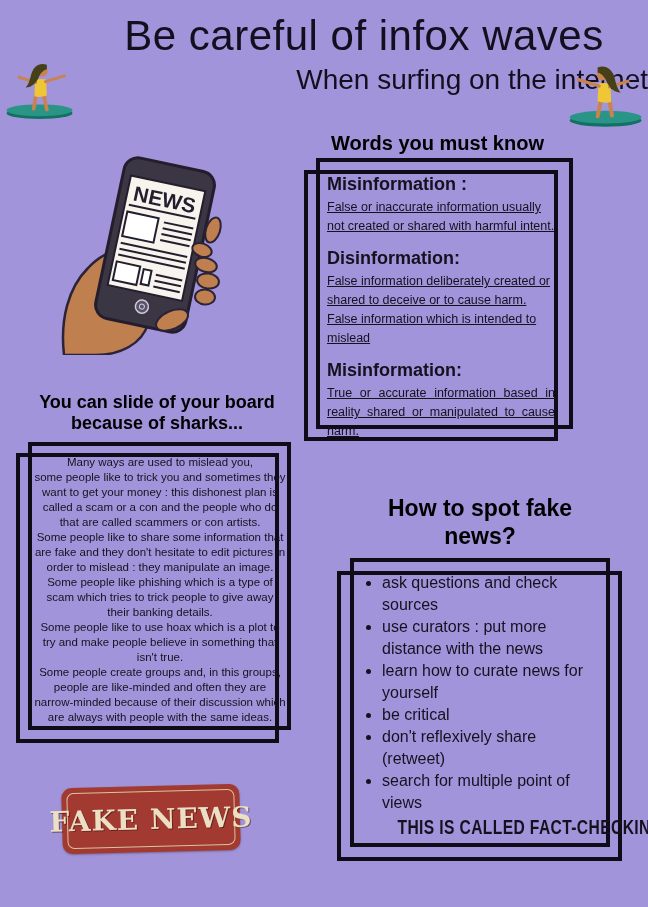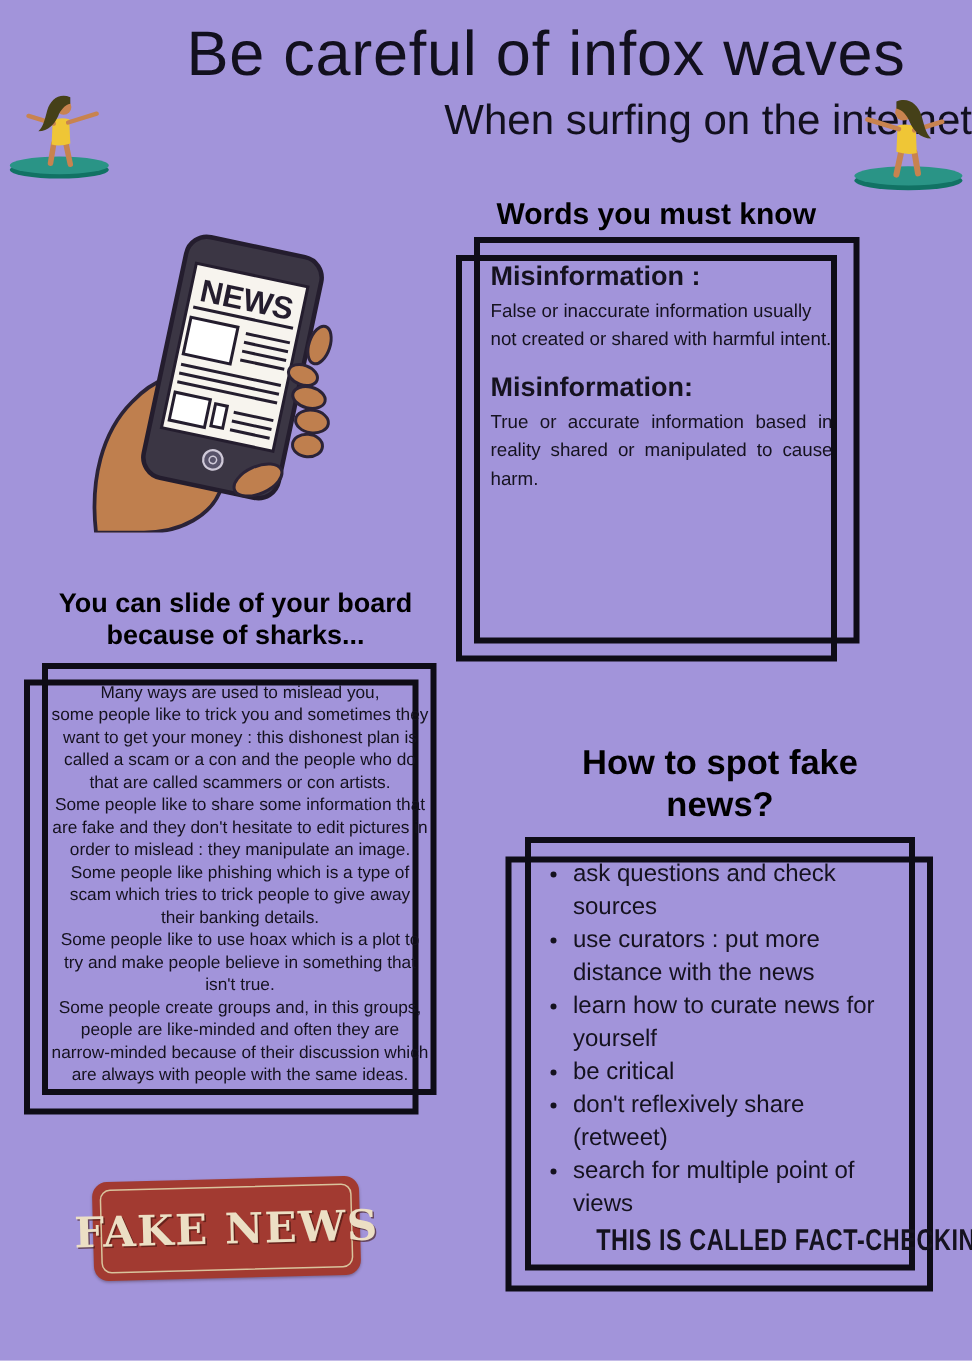--- a/index.html
+++ b/index.html
@@ -32,21 +32,21 @@
   .spot-heading   { left:330px; top:494px; width:300px; font-size:23px; line-height:28px; white-space:pre-line; }
 
   .dbox { position:absolute; }
   .dbox .rect { position:absolute; border:4px solid #0e0c16; box-sizing:border-box; }
 
   .dbox-words { left:300px; top:154px; width:290px; height:300px; }
   .dbox-words .rect-a { left:16px; top:4px;  width:257px; height:271px; }
   .dbox-words .rect-b { left:4px;  top:16px; width:254px; height:271px; }
   .words-content { position:absolute; left:27px; top:20px; width:228px; }
   .def-term { font-size:18px; font-weight:700; margin:0 0 3px 0; }
-  .def-body { font-size:12.5px; line-height:19px; margin:0 0 12px 0; white-space:pre-line; }
+  .def-body { font-size:12.5px; line-height:19px; margin:0 0 12px 0; white-space:pre-line;text-decoration:underline; }
   .def-body.justified { text-align:justify; }
 
   .dbox-sharks { left:10px; top:438px; width:295px; height:312px; }
   .dbox-sharks .rect-a { left:18px; top:4px;  width:263px; height:288px; }
   .dbox-sharks .rect-b { left:6px;  top:15px; width:263px; height:290px; }
   .sharks-body {
     position:absolute; left:24px; top:17px; width:252px;
     font-size:11.5px; line-height:15px; text-align:center; white-space:pre-line;
   }
 
@@ -145,20 +145,25 @@
   <h3 class="section-heading words-heading">Words you must know</h3>
   <div class="dbox dbox-words">
     <div class="rect rect-a"></div>
     <div class="rect rect-b"></div>
     <div class="words-content">
       <div class="def">
         <p class="def-term">Misinformation :</p>
         <p class="def-body">False or inaccurate information usually not created or shared with harmful intent.</p>
       </div>
       <div class="def">
+        <p class="def-term">Disinformation:</p>
+        <p class="def-body">False information deliberately created or shared to deceive or to cause harm.
+False information which is intended to mislead</p>
+      </div>
+      <div class="def">
         <p class="def-term">Misinformation:</p>
         <p class="def-body justified">True or accurate information based in reality shared or manipulated to cause harm.</p>
       </div>
     </div>
   </div>
 
   <h3 class="section-heading sharks-heading">You can slide of your board
 because of sharks...</h3>
   <div class="dbox dbox-sharks">
     <div class="rect rect-a"></div>

